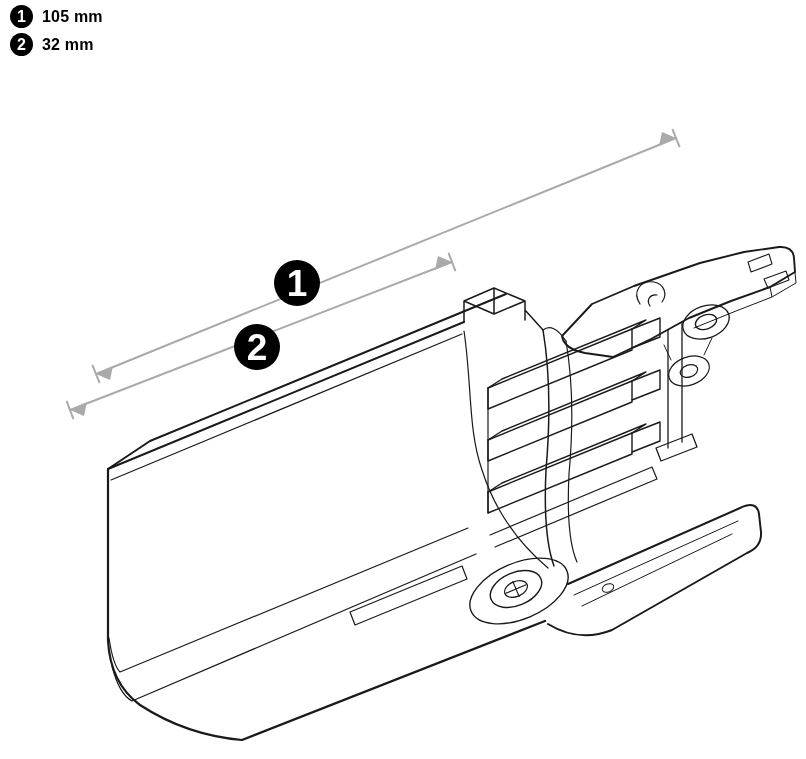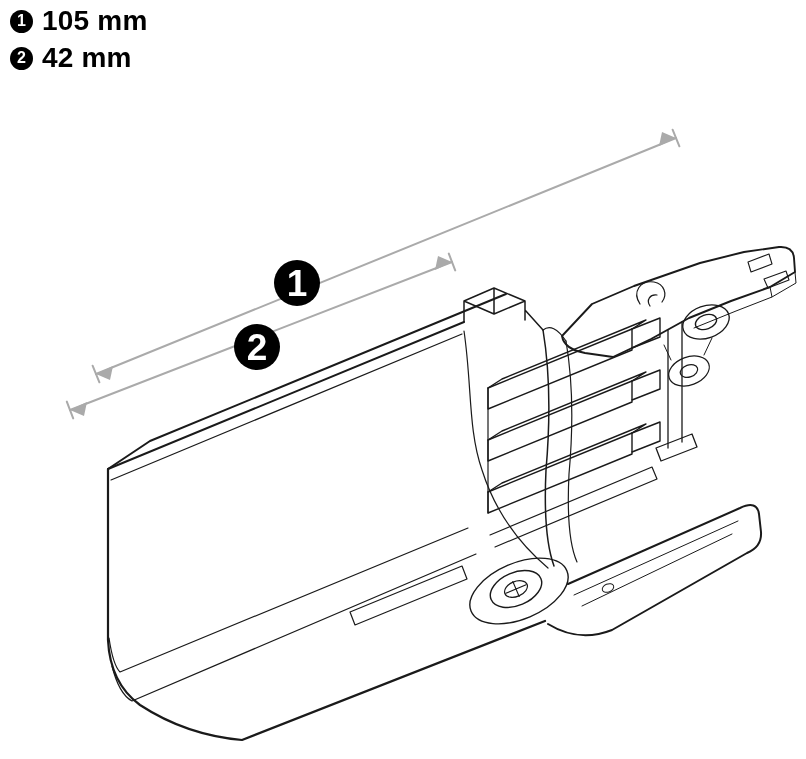--- a/index.html
+++ b/index.html
@@ -36,21 +36,21 @@
     background: #000000;
     color: #ffffff;
     font-size: 16px;
     font-weight: bold;
     display: flex;
     align-items: center;
     justify-content: center;
     line-height: 1;
   }
   .legend-label {
-    font-size: 28px;
+    font-size: 16px;
     font-weight: bold;
     color: #000000;
     letter-spacing: 0.2px;
     text-align: right;
   }
   svg.drawing {
     position: absolute;
     inset: 0;
   }
   .marker-text {
@@ -65,21 +65,21 @@
 
 <div class="canvas">
 
   <div class="legend">
     <div class="legend-row">
       <span class="legend-badge">1</span>
       <span class="legend-label">105 mm</span>
     </div>
     <div class="legend-row">
       <span class="legend-badge">2</span>
-      <span class="legend-label">42 mm</span>
+      <span class="legend-label">32 mm</span>
     </div>
   </div>
 
   <svg class="drawing" viewBox="0 0 806 759" width="806" height="759" xmlns="http://www.w3.org/2000/svg">
 
     <g fill="none" stroke-linecap="round" stroke-linejoin="round" stroke="#1a1a1a">
 
       <g>
         <path stroke-width="2" d="M108,469 L150,441 L506,294"></path>
         <path stroke-width="2" d="M108,469 L464,322"></path>

